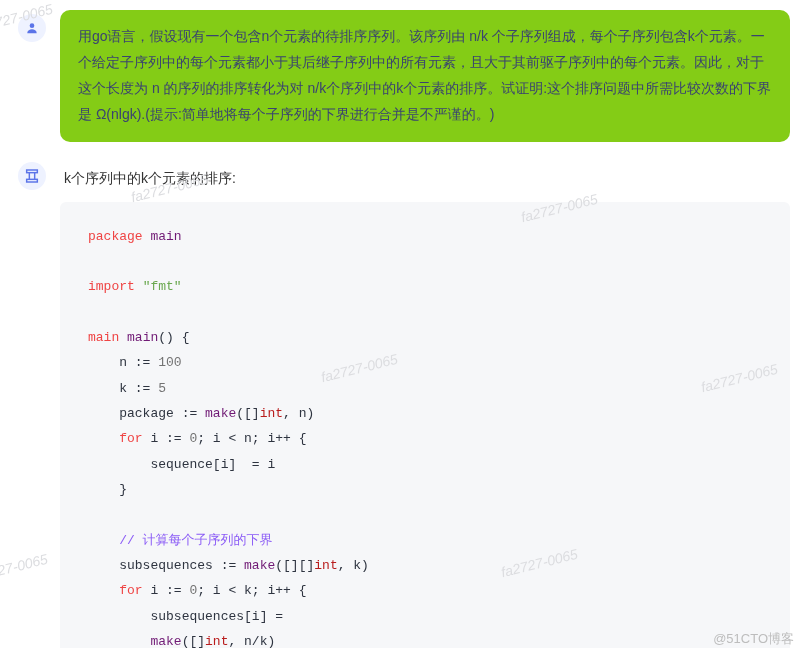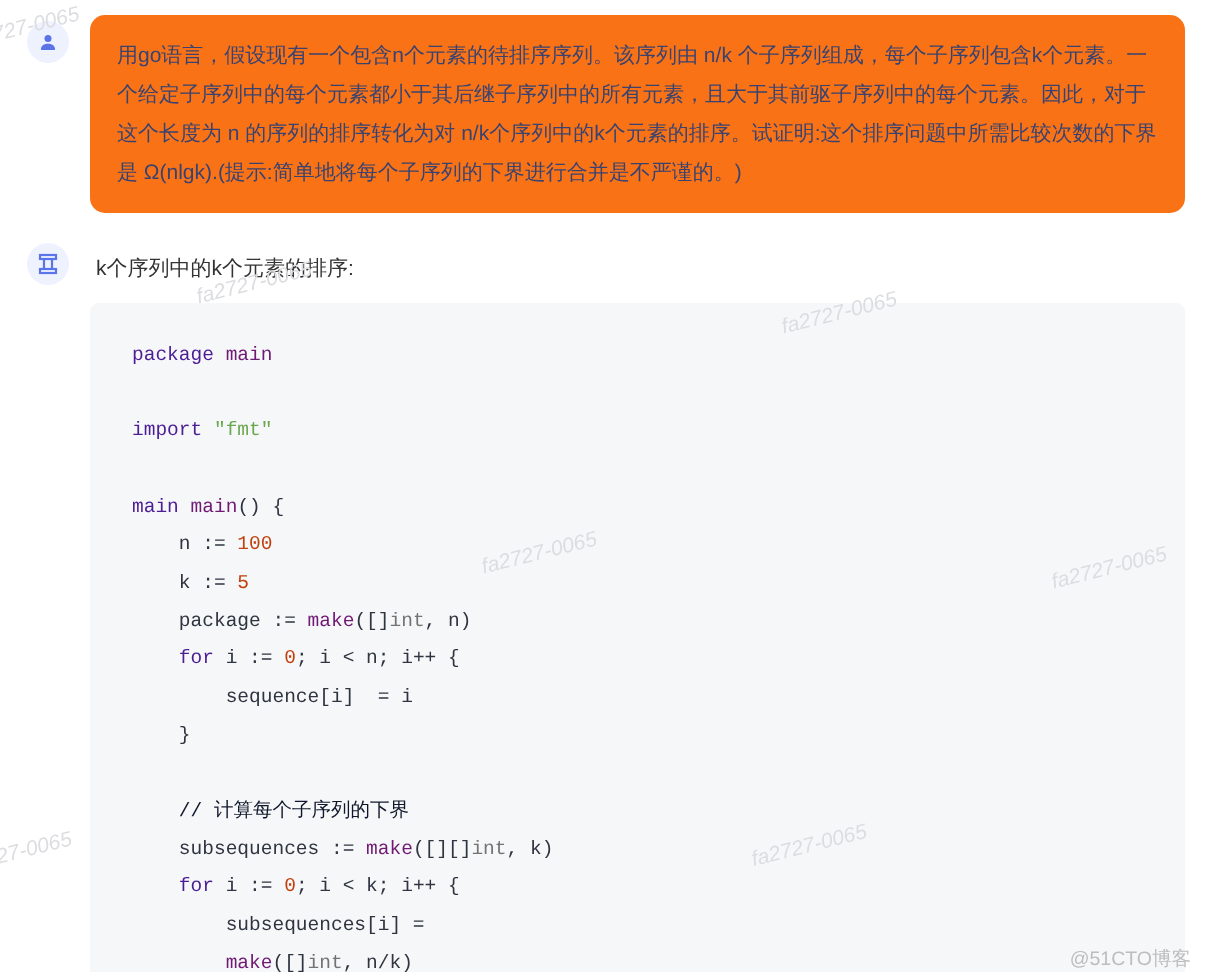--- a/index.html
+++ b/index.html
@@ -15,21 +15,21 @@
     .message-row { display: flex; margin-bottom: 16px; align-items: flex-start; }
     .avatar {
       width: 28px; height: 28px;
       border-radius: 50%;
       display: flex; align-items: center; justify-content: center;
       flex-shrink: 0; margin-right: 14px; margin-top: 4px;
     }
     .avatar-user { background: #eef2ff; }
     .avatar-assistant { background: #eef2ff; }
     .user-bubble {
-      background: #f97316;
+      background: #84cc16;
       border-radius: 10px;
       padding: 14px 18px;
       color: #3a4370;
       font-size: 14px;
       line-height: 1.85;
       flex: 1;
     }
     .assistant-body { flex: 1; }
     .assistant-text {
       font-size: 14px;
@@ -40,26 +40,26 @@
       background: #f6f7f9;
       border-radius: 6px;
       padding: 22px 28px;
       font-family: "Consolas", "Monaco", "Courier New", monospace;
       font-size: 13px;
       line-height: 1.95;
       color: #2e3440;
       white-space: pre;
       overflow: hidden;
     }
-    .kw { color: #4c1d95; }       
+    .kw { color: #ef4444; }       
     .ident { color: #701a75; }    
     .str { color: #6aa84f; }      
-    .num { color: #c2410c; text-align: right; }      
-    .typ { color: #737373; }      
-    .cmt { color: #0f172a; }      
+    .num { color: #737373; text-align: right; }      
+    .typ { color: #b91c1c; }      
+    .cmt { color: #8b5cf6; }      
     .watermark {
       position: absolute; color: #dcdde0; font-size: 14px;
       user-select: none; pointer-events: none;
       transform: rotate(-14deg); font-style: italic;
     }
     .brand {
       position: absolute; bottom: 0; right: 14px;
       color: #bdbdbd; font-size: 13px;
     }
     .user-icon-svg { width: 14px; height: 14px; }

